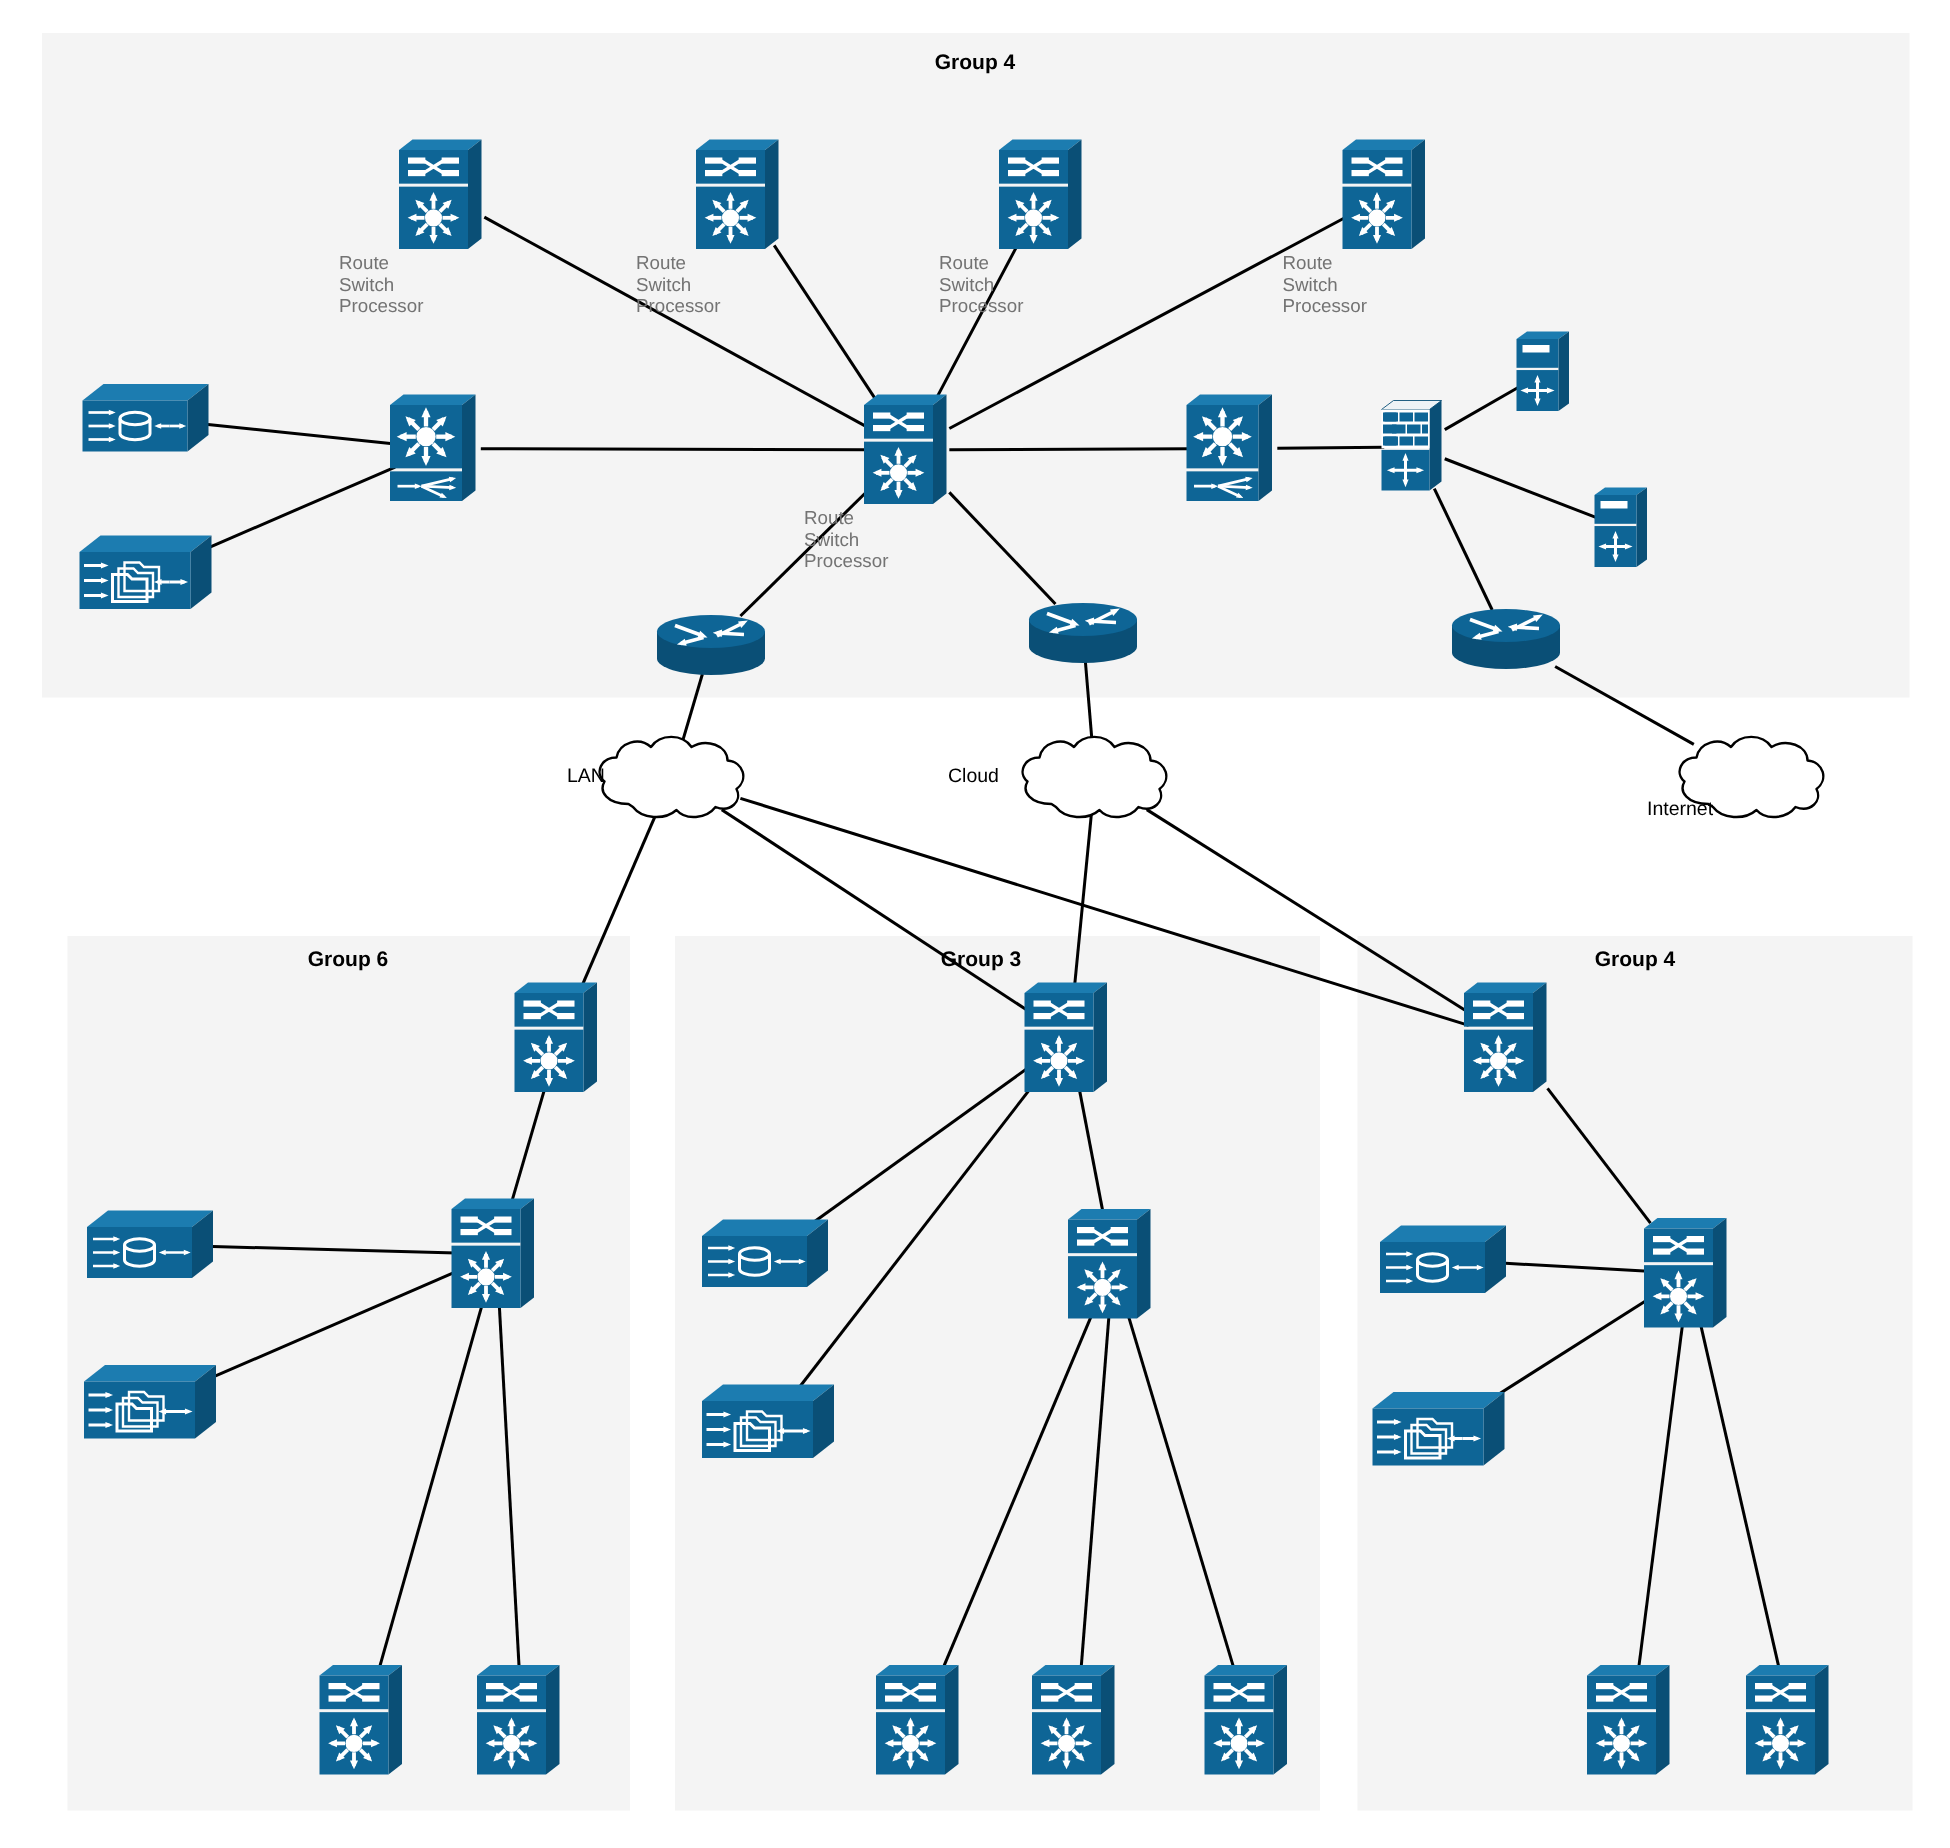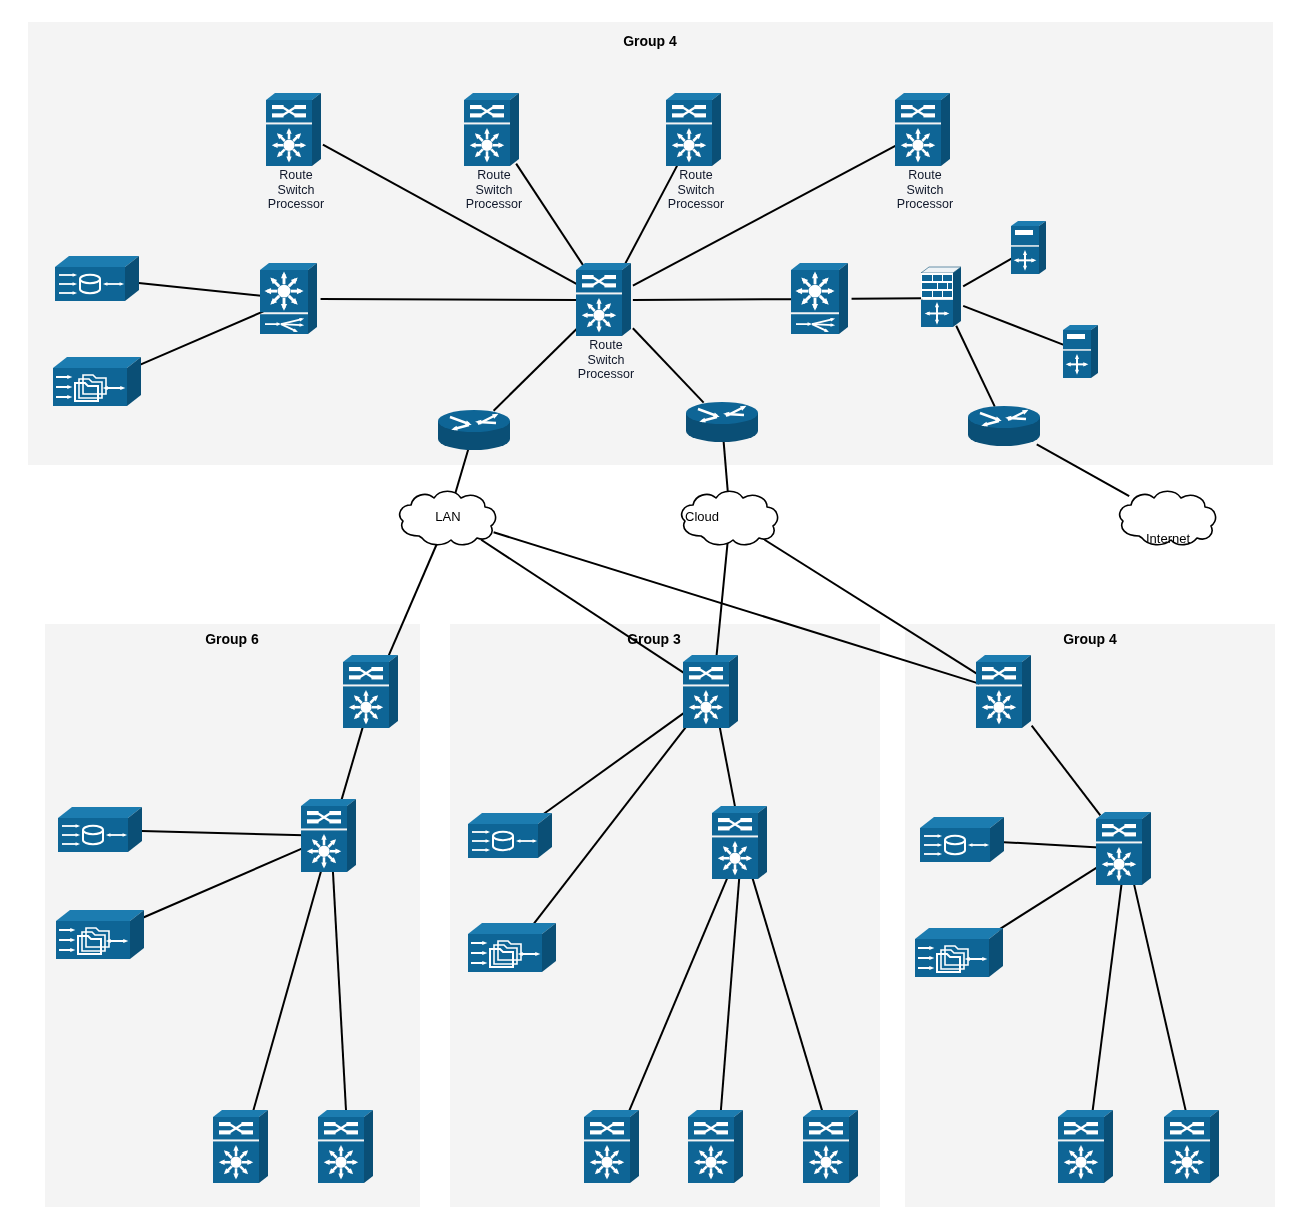--- a/index.html
+++ b/index.html
@@ -1,22 +1,22 @@
 <!DOCTYPE html>
 <html><head>
 <meta charset="utf-8">
 <style>
   html,body{margin:0;padding:0;background:#ffffff;}
   body{font-family:"Liberation Sans","DejaVu Sans",sans-serif;}
   #canvas{position:relative;width:1300px;height:1232px;background:#ffffff;overflow:hidden;}
   .group-box{position:absolute;background:#f4f4f4;}
   .group-label{position:absolute;font-weight:bold;font-size:14px;color:#000;white-space:nowrap;text-align:center;}
   .node{position:absolute;}
-  .node-label{position:absolute;font-size:12.5px;line-height:14.6px;color:#0f172a;text-align:center;white-space:nowrap;}
-  .cloud-label{position:absolute;font-size:13px;color:#000;text-align:center;white-space:nowrap;}
+  .node-label{position:absolute;font-size:12.5px;line-height:14.6px;color:#737373;text-align:left;white-space:nowrap;}
+  .cloud-label{position:absolute;font-size:13px;color:#000;text-align:left;white-space:nowrap;}
   svg.links{position:absolute;left:0;top:0;width:1300px;height:1232px;pointer-events:none;}
 </style>
 </head>
 <body>
 
 <div id="canvas">
   <div id="groups-layer">
       <div class="group-box" style="left: 28px; top: 22px; width: 1245px; height: 443px; background: rgb(244, 244, 244);"></div>
       <div class="group-box" style="left: 45px; top: 624px; width: 375px; height: 583px; background: rgb(244, 244, 244);"></div>
       <div class="group-box" style="left: 450px; top: 624px; width: 430px; height: 583px; background: rgb(244, 244, 244);"></div>

